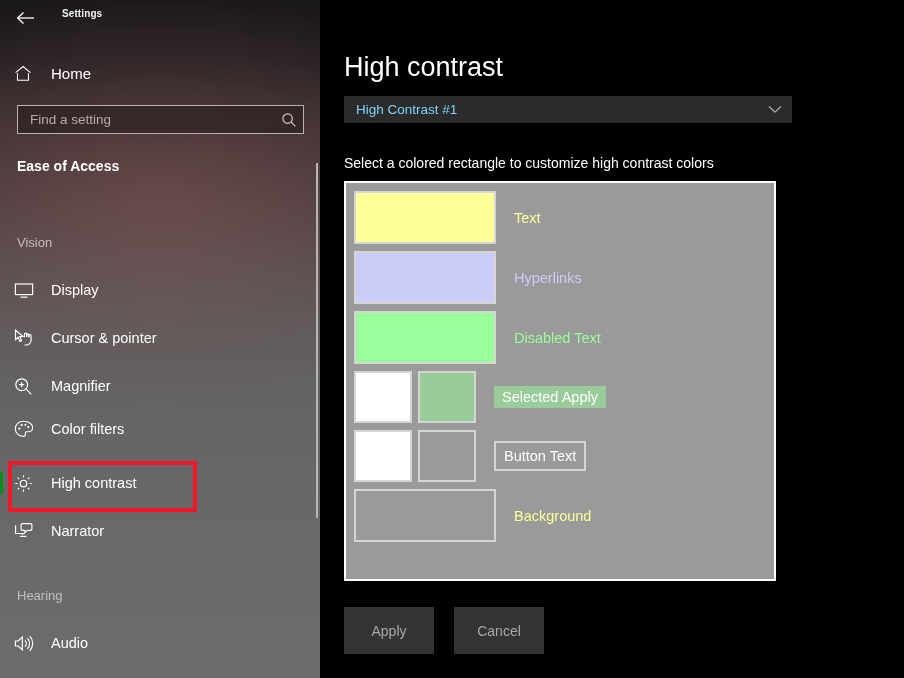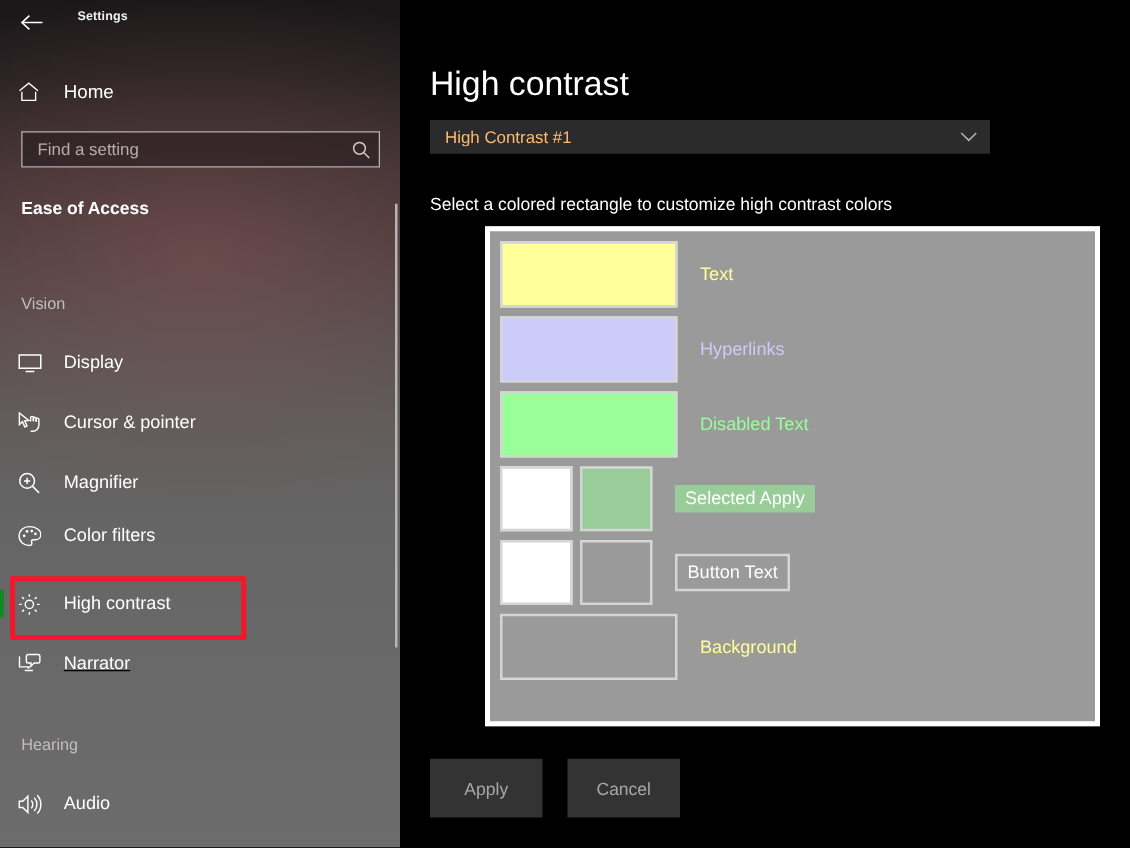--- a/index.html
+++ b/index.html
@@ -147,21 +147,21 @@
     left: 0; top: 6px;
     width: 3px; height: 22px;
     background: #0c8c1e;
   }
 
   #nav-display       { top: 273px; }
   #nav-cursor        { top: 321px; }
   #nav-magnifier     { top: 369px; }
   #nav-colorfilters  { top: 412px; }
   #nav-highcontrast  { top: 466px; }
-  #nav-narrator      { top: 514px; text-decoration: underline; }
+  #nav-narrator      { top: 514px; }
   #nav-audio         { top: 626px; }
 
   
   .annotation-box {
     position: absolute;
     left: 8px; top: 461px;
     width: 189px; height: 51px;
     border: 4px solid #f4162a;
     pointer-events: none;
   }
@@ -195,46 +195,45 @@
     left: 24px; top: 96px;
     width: 448px; height: 27px;
     background: #2b2b2b;
     display: flex; align-items: center;
     cursor: pointer;
   }
   .theme-dropdown .dd-value {
     flex: 1;
     padding-left: 12px;
     font-size: 13.5px;
-    color: #fdba74;
+    color: #7dd3fc;
     white-space: nowrap;
     overflow: hidden;
   }
   .theme-dropdown .dd-chevron {
     width: 34px; height: 100%;
     display: flex; align-items: center; justify-content: center;
   }
 
   .instruction {
     position: absolute;
     left: 24px; top: 155px;
     font-size: 14px;
     color: #ffffff;
     white-space: nowrap;
   }
 
   
   .swatch-panel {
     position: absolute;
     left: 24px; top: 181px;
-    width: 492px; height: 400px;
+    width: 432px; height: 400px;
     background: #9a9a9a;
-    border: 4px solid #fde047;
+    border: 2px solid #fde047;
     padding: 8px 0 0 8px;
-    margin-left: 44px;
   }
 
   .swatch-row {
     position: relative;
     display: flex;
     align-items: center;
     margin-bottom: 7px;
   }
 
   .sw {

